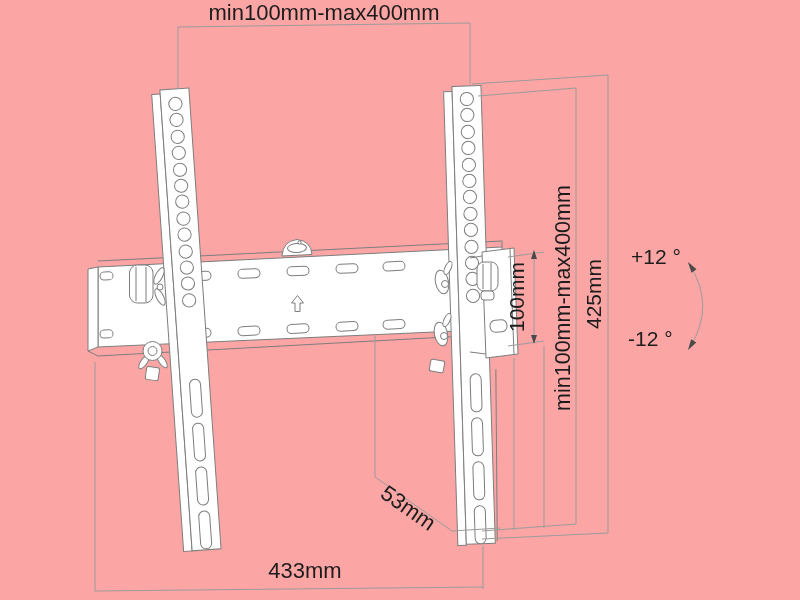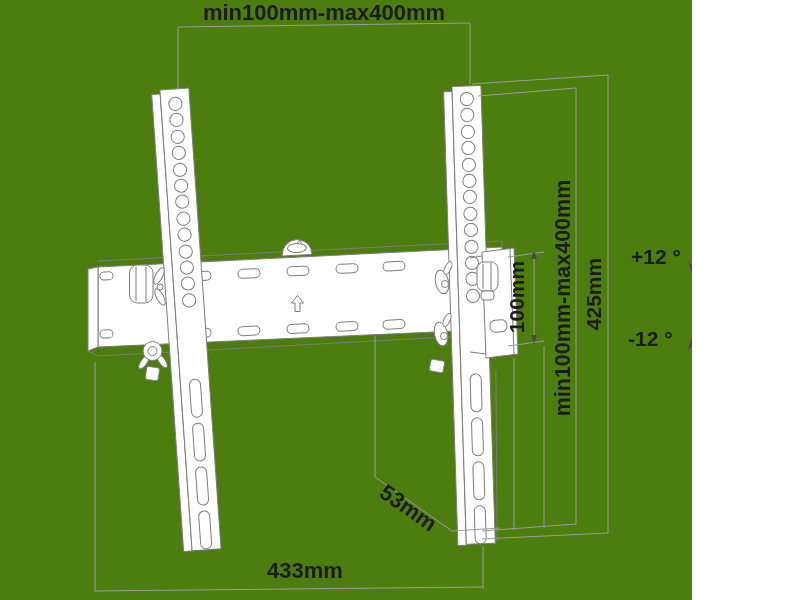--- a/index.html
+++ b/index.html
@@ -1,17 +1,17 @@
 <!DOCTYPE html>
 <html><head>
 <meta charset="utf-8">
 <style>
   html,body{margin:0;padding:0;background:#ffffff;}
-  #stage{position:relative;width:692px;height:600px;background:#4d7c0f;overflow:hidden;
-         font-family:"Liberation Sans", sans-serif;font-weight:bold;}
+  #stage{position:relative;width:800px;height:600px;background:#fca5a5;overflow:hidden;
+         font-family:"Liberation Sans", sans-serif;}
   svg{display:block;}
   text{font-family:"Liberation Sans", sans-serif;fill:#1c1c1c;}
   .draw{stroke:#7d7d7d;stroke-width:1;fill:none;}
   .fillw{fill:#ffffff;}
   .dim{stroke:#9b9b9b;stroke-width:1;fill:none;}
   .arrow{fill:#4a4a4a;stroke:none;}
 </style>
 </head>
 <body>
 

